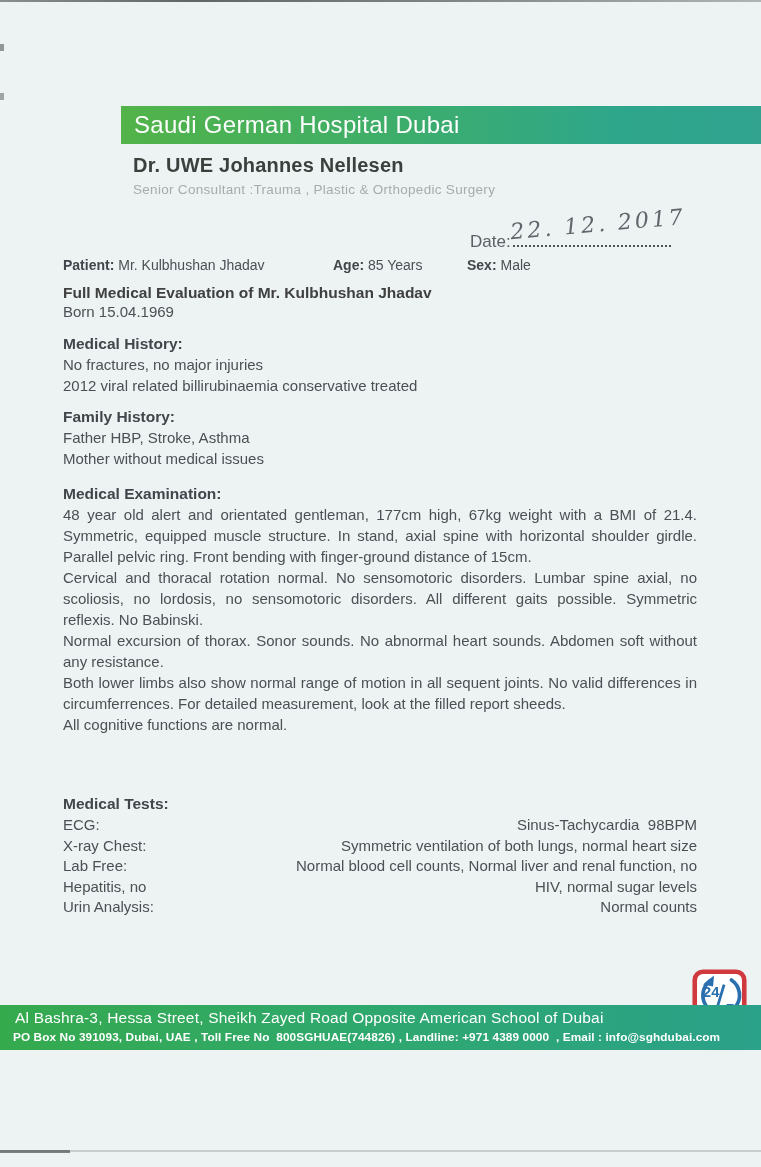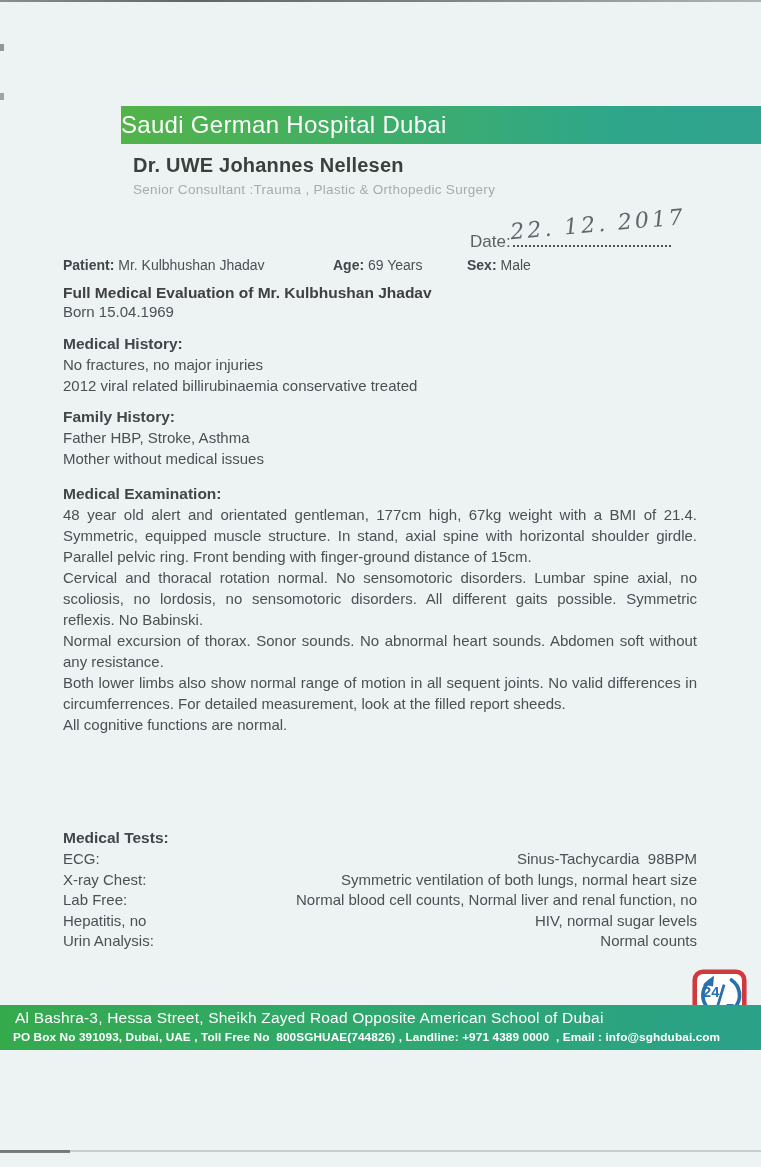--- a/index.html
+++ b/index.html
@@ -19,21 +19,21 @@
   .edge-mark-2{position:absolute;top:93px;left:0;width:4px;height:7px;background:#6a7072;opacity:.6;}
   .edge-bottom{position:absolute;top:1150px;left:0;right:0;height:2px;background:#9aa2a4;opacity:.45;}
   .edge-bottom-dark{position:absolute;top:1150px;left:0;width:70px;height:3px;background:#565c5e;opacity:.75;}
 
   
   .header-bar{
     position:absolute;top:106px;left:121px;right:0;height:38px;
     background:linear-gradient(90deg,#52b348 0%,#3fae68 40%,#2ea68b 78%,#31a38f 100%);
     display:flex;align-items:center;
   }
-  .header-title{color:#fdfefd;font-size:24px;letter-spacing:.3px;font-weight:400;}
+  .header-title{color:#fdfefd;font-size:24px;letter-spacing:.3px;padding-left:13px;font-weight:400;}
 
   .doctor-name{position:absolute;top:154px;left:133px;font-size:20px;font-weight:bold;color:#3a403c;letter-spacing:.2px;}
   .doctor-title{position:absolute;top:182px;left:133px;font-size:13.5px;color:#a6acab;letter-spacing:.3px;}
 
   
   .date-row{position:absolute;top:227px;left:470px;font-size:17px;color:#5a6064;}
   .date-dots{display:inline-block;width:158px;border-bottom:2px dotted #4a5053;height:18px;margin-left:2px;}
   .date-handwritten{
     position:absolute;top:-16px;left:40px;width:190px;
     font-family:"DejaVu Serif",serif;font-style:italic;
@@ -53,21 +53,21 @@
   .eval-born{position:absolute;top:303px;left:63px;font-size:15px;}
 
   .section{position:absolute;left:63px;width:634px;font-size:15px;line-height:21px;}
   .section h3{margin:0;font-size:15.5px;color:#41464b;line-height:21px;font-weight:bold;}
   .section p{margin:0;text-align:justify;}
   .sec-medical-history{top:333px;}
   .sec-family-history{top:406px;}
   .sec-medical-exam{top:483px;}
 
   
-  .sec-tests{top:827px;}
+  .sec-tests{top:793px;}
   .tests-rows{margin-top:1px;}
   .trow{display:grid;grid-template-columns:205px 1fr;line-height:20.5px;}
   .tvalue{white-space:pre-wrap;text-align:right;}
 
   
   .footer-bar{
     position:absolute;top:1005px;left:0;right:0;height:45px;
     background:linear-gradient(90deg,#35aa4d 0%,#2fa86e 48%,#2aa189 100%);
     color:#fff;
   }
@@ -94,21 +94,21 @@
   <div class="doctor-name">Dr. UWE Johannes Nellesen</div>
   <div class="doctor-title">Senior Consultant :Trauma , Plastic &amp; Orthopedic Surgery</div>
 
   <div class="date-row">
     <span>Date:</span><span class="date-dots"></span>
     <span class="date-handwritten">22. 12. 2017</span>
   </div>
 
   <div class="patient-line">
     <span class="pl-group pl-patient"><b>Patient:</b><span> Mr. Kulbhushan Jhadav</span></span>
-    <span class="pl-group pl-age"><b>Age:</b><span> 69 Years</span></span>
+    <span class="pl-group pl-age"><b>Age:</b><span> 85 Years</span></span>
     <span class="pl-group pl-sex"><b>Sex:</b><span> Male</span></span>
   </div>
 
   <div class="eval-title">Full Medical Evaluation of Mr. Kulbhushan Jhadav</div>
   <div class="eval-born">Born 15.04.1969</div>
 
   <div class="section sec-medical-history">
     <h3>Medical History:</h3>
     <div>
         <p>No fractures, no major injuries</p>

